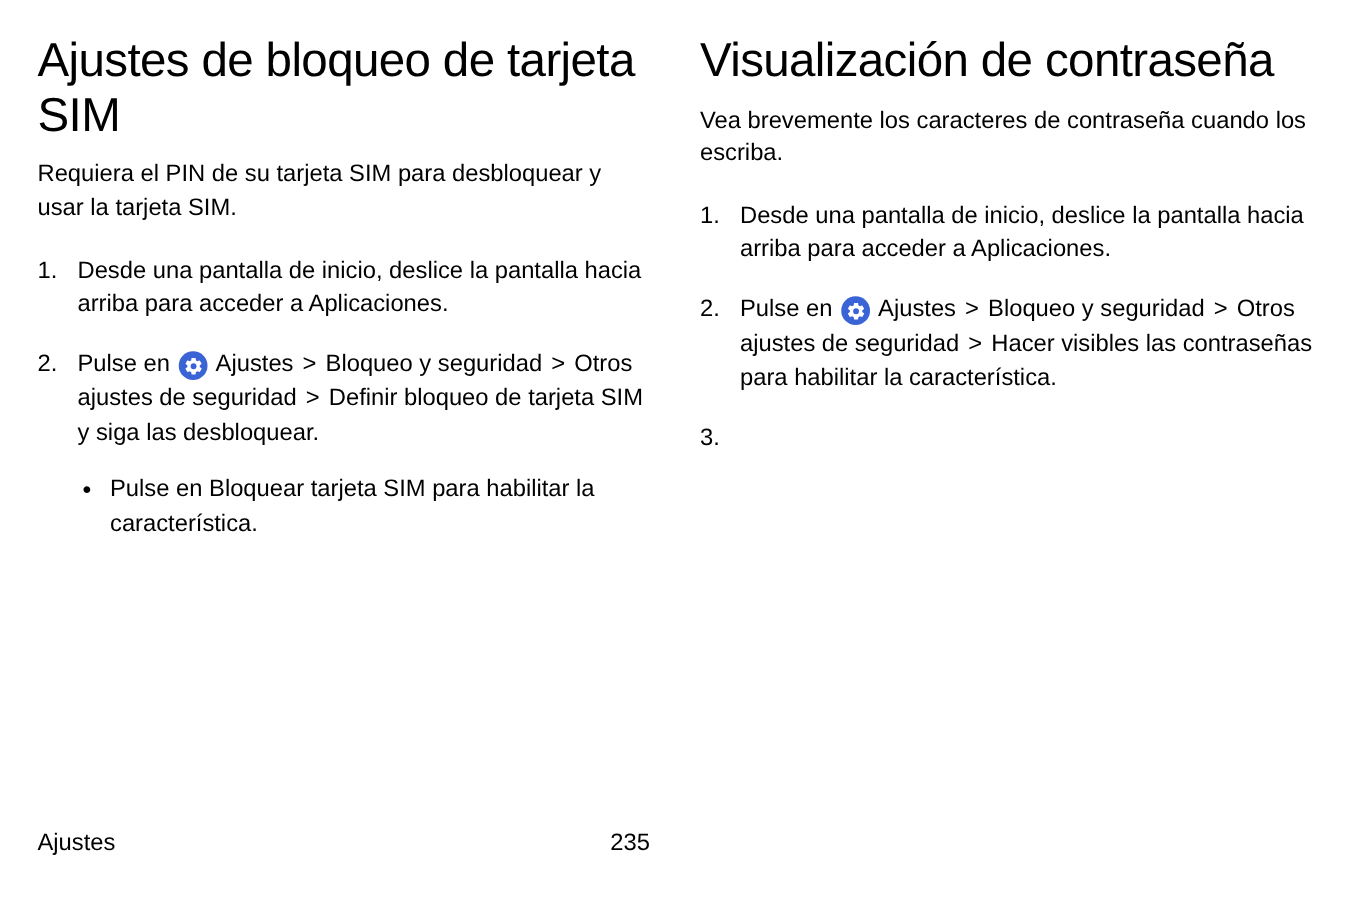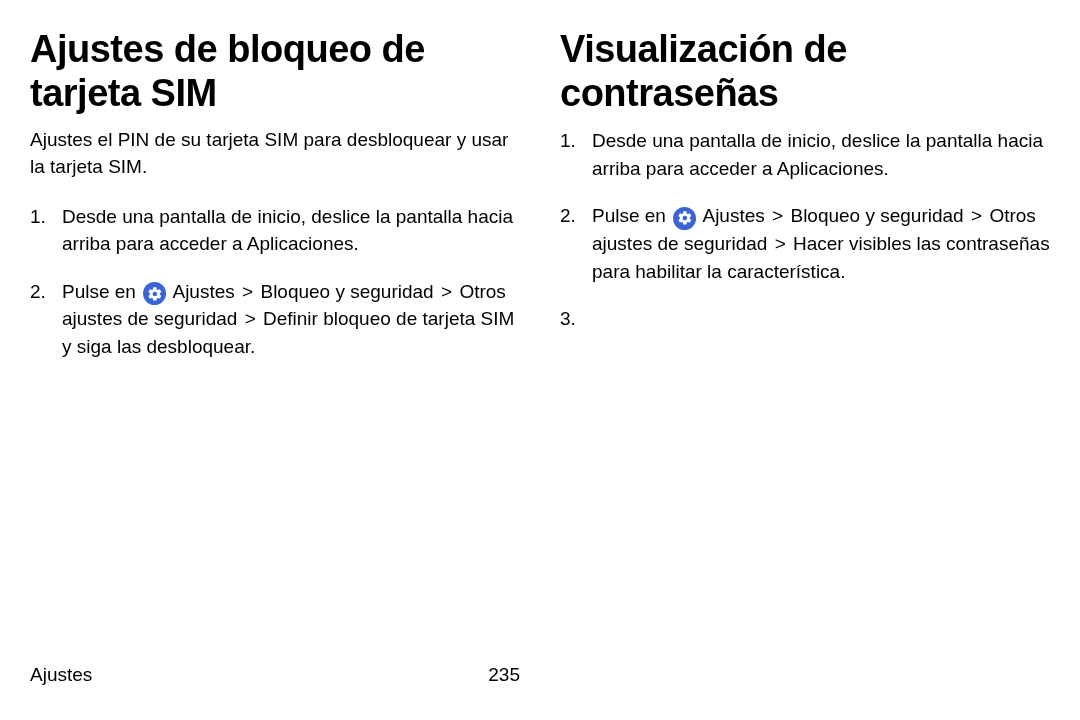--- a/index.html
+++ b/index.html
@@ -15,21 +15,21 @@
   .columns {
     display: flex;
     gap: 40px;
   }
   .col {
     flex: 1;
     min-width: 0;
   }
   h1 {
     font-size: 38px;
-    font-weight: 700;
+    font-weight: 400;
     line-height: 1.15;
     margin-bottom: 12px;
     letter-spacing: -0.5px;
   }
   .intro {
     font-size: 19px;
     line-height: 1.4;
     margin-bottom: 22px;
   }
   ol.steps {
@@ -98,42 +98,46 @@
   }
   .b { font-weight: 400; }
 </style>
 </head>
 <body>
 
 <div class="columns">
 
   <div class="col">
     <h1>Ajustes de bloqueo de tarjeta SIM</h1>
-    <p class="intro">Ajustes el PIN de su tarjeta SIM para desbloquear y usar la tarjeta SIM.</p>
+    <p class="intro">Requiera el PIN de su tarjeta SIM para desbloquear y usar la tarjeta SIM.</p>
 
     <ol class="steps">
       <li>
         <span>Desde una pantalla de inicio, deslice la pantalla hacia arriba para acceder a </span><span class="b">Aplicaciones</span><span>.</span>
       </li>
       <li>
         <span>Pulse en </span><span class="settings-icon">
             <svg viewBox="0 0 24 24">
               <path d="M19.14,12.94a7,7,0,0,0,.05-.94,7,7,0,0,0-.05-.94l2.11-1.65a.5.5,0,0,0,.12-.64l-2-3.46a.5.5,0,0,0-.61-.22l-2.49,1a7,7,0,0,0-1.62-.94l-.38-2.65A.5.5,0,0,0,13.78,2H9.78a.5.5,0,0,0-.49.42L8.91,5.07a7,7,0,0,0-1.62.94l-2.49-1a.5.5,0,0,0-.61.22l-2,3.46a.5.5,0,0,0,.12.64L4.42,11a7,7,0,0,0-.05.94,7,7,0,0,0,.05.94L2.31,14.53a.5.5,0,0,0-.12.64l2,3.46a.5.5,0,0,0,.61.22l2.49-1a7,7,0,0,0,1.62.94l.38,2.65a.5.5,0,0,0,.49.42h4a.5.5,0,0,0,.49-.42l.38-2.65a7,7,0,0,0,1.62-.94l2.49,1a.5.5,0,0,0,.61-.22l2-3.46a.5.5,0,0,0-.12-.64ZM11.78,15.5A3.5,3.5,0,1,1,15.28,12,3.5,3.5,0,0,1,11.78,15.5Z"></path>
             </svg>
           </span>
         <span class="b">Ajustes</span> <span class="chev b">&gt;</span> <span class="b">Bloqueo y seguridad</span> <span class="chev b">&gt;</span> <span class="b">Otros ajustes de seguridad</span> <span class="chev b">&gt;</span> <span class="b">Definir bloqueo de tarjeta SIM</span><span> y siga las desbloquear.</span>
 
         <ul class="sub">
+          <li>
+            <span>Pulse en </span><span class="b">Bloquear tarjeta SIM</span><span> para habilitar la característica.</span>
+          </li>
         </ul>
       </li>
     </ol>
   </div>
 
   <div class="col">
-    <h1>Visualización de contraseñas</h1>
+    <h1>Visualización de contraseña</h1>
+    <p class="intro">Vea brevemente los caracteres de contraseña cuando los escriba.</p>
 
     <ol class="steps">
       <li>
         <span>Desde una pantalla de inicio, deslice la pantalla hacia arriba para acceder a </span><span class="b">Aplicaciones</span><span>.</span>
       </li>
       <li>
         <span>Pulse en </span><span class="settings-icon">
             <svg viewBox="0 0 24 24">
               <path d="M19.14,12.94a7,7,0,0,0,.05-.94,7,7,0,0,0-.05-.94l2.11-1.65a.5.5,0,0,0,.12-.64l-2-3.46a.5.5,0,0,0-.61-.22l-2.49,1a7,7,0,0,0-1.62-.94l-.38-2.65A.5.5,0,0,0,13.78,2H9.78a.5.5,0,0,0-.49.42L8.91,5.07a7,7,0,0,0-1.62.94l-2.49-1a.5.5,0,0,0-.61.22l-2,3.46a.5.5,0,0,0,.12.64L4.42,11a7,7,0,0,0-.05.94,7,7,0,0,0,.05.94L2.31,14.53a.5.5,0,0,0-.12.64l2,3.46a.5.5,0,0,0,.61.22l2.49-1a7,7,0,0,0,1.62.94l.38,2.65a.5.5,0,0,0,.49.42h4a.5.5,0,0,0,.49-.42l.38-2.65a7,7,0,0,0,1.62-.94l2.49,1a.5.5,0,0,0,.61-.22l2-3.46a.5.5,0,0,0-.12-.64ZM11.78,15.5A3.5,3.5,0,1,1,15.28,12,3.5,3.5,0,0,1,11.78,15.5Z"></path>
             </svg>

